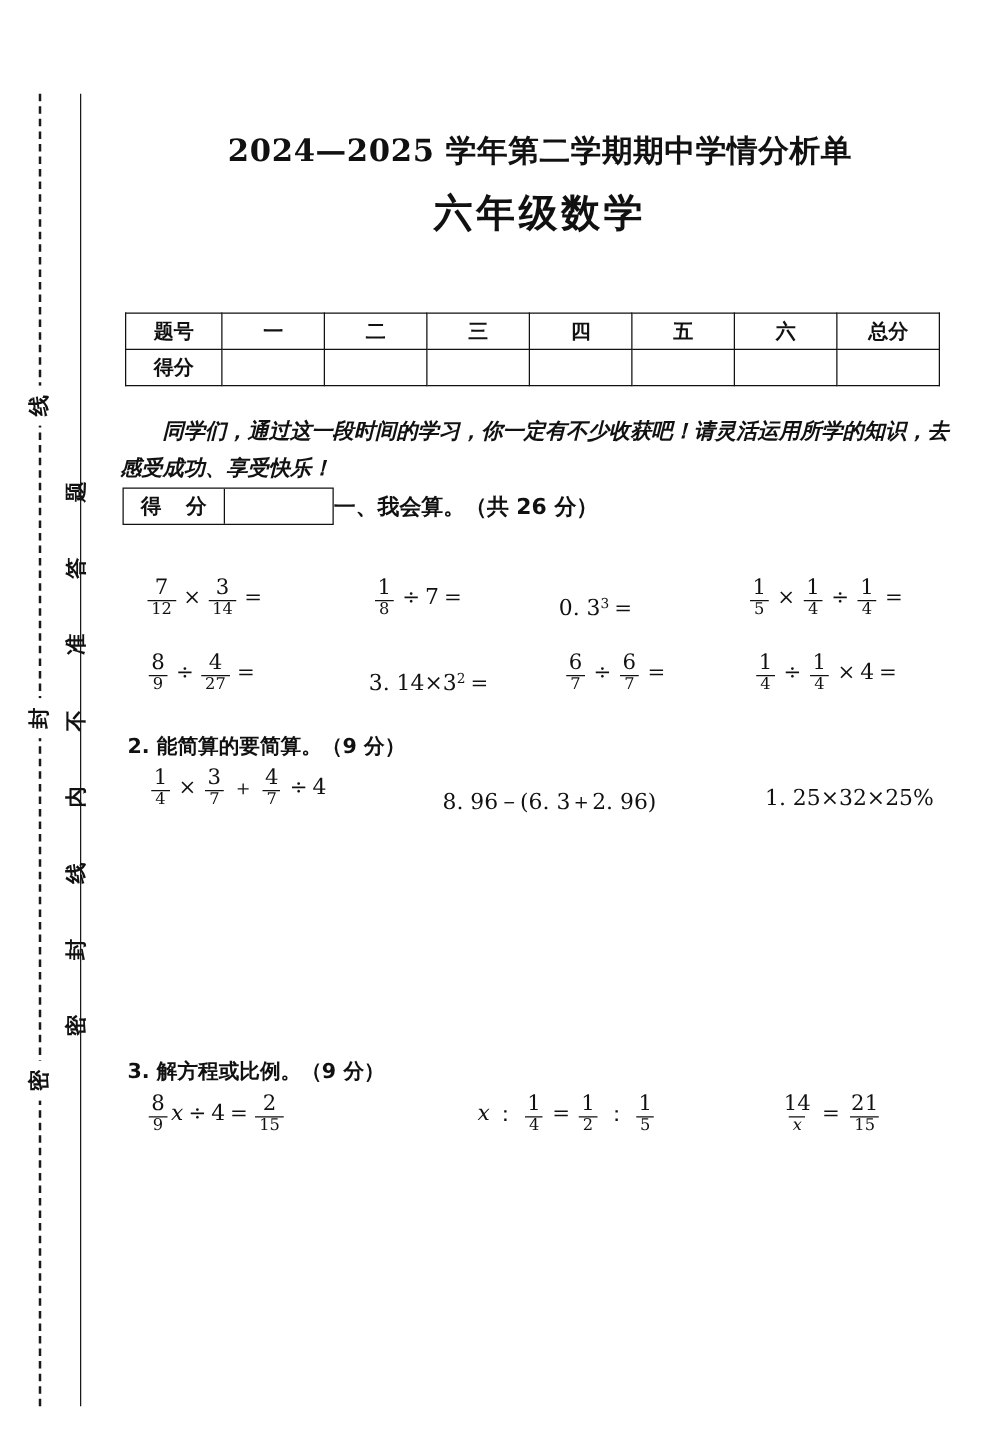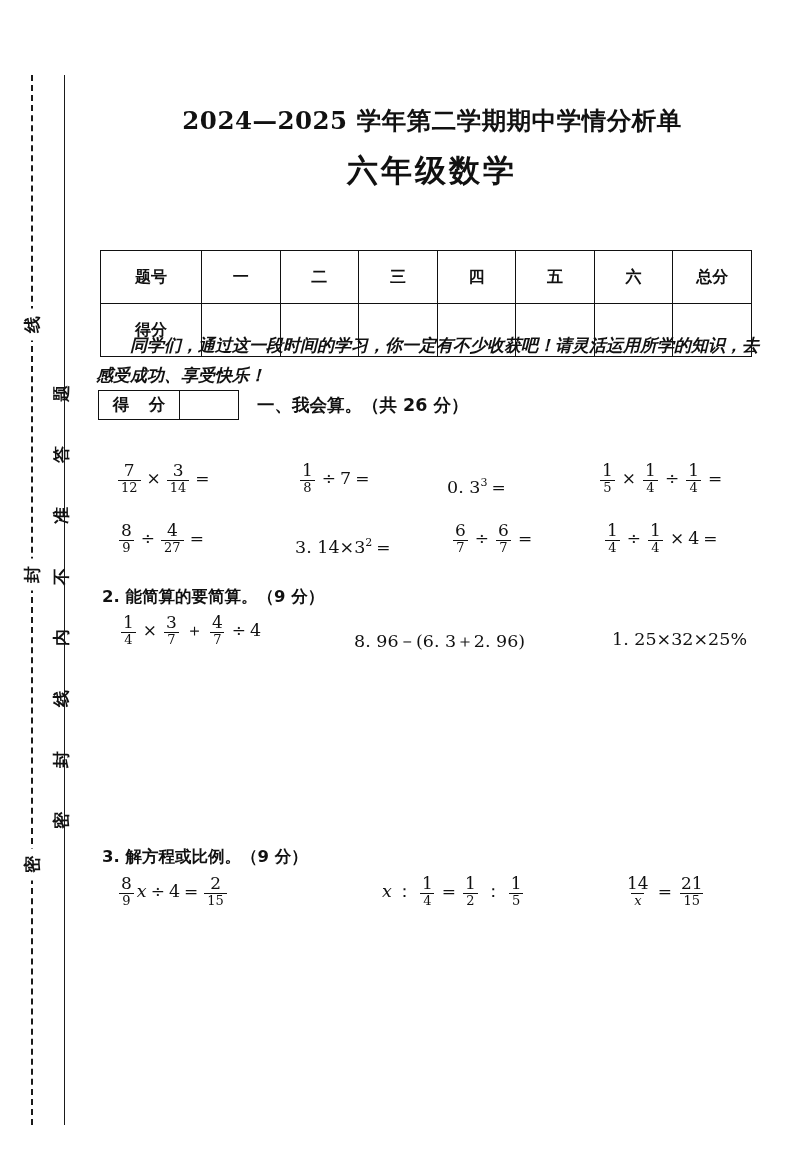--- a/index.html
+++ b/index.html
@@ -128,21 +128,21 @@
     border-collapse: collapse;
     table-layout: fixed;
   }
   #score-table td {
     border: 1.3px solid #111111;
     height: 28px;
     text-align: center;
     font-size: 16px;
     font-weight: 600;
     font-family: "DejaVu Sans", "Liberation Sans", sans-serif;
-    padding: 12px;
+    padding: 0;
   }
   #score-table td.label-col { width: 76px; }
 
   
   .intro-para {
     position: absolute;
     left: 4px;
     top: 330px;
     width: 668px;
     font-size: 17px;
@@ -157,38 +157,39 @@
   .section-row {
     position: absolute;
     display: flex;
     align-items: center;
   }
   .score-box {
     display: flex;
     border: 1.4px solid #111111;
     height: 30px;
     box-sizing: border-box;
+    gap: 28px;
   }
   .score-box .sb-label {
     width: 80px;
     display: flex;
     align-items: center;
     justify-content: center;
     font-size: 16.5px;
     font-weight: 700;
     letter-spacing: 7px;
     text-indent: 7px;
     font-family: "DejaVu Sans", "Liberation Sans", sans-serif;
     border-right: 1.4px solid #111111;
   }
   .score-box .sb-blank {
     width: 58px;
   }
   .section-title {
-    margin-left: 18px;
+    margin-left: 0;
     font-size: 17.5px;
     font-weight: 700;
     font-family: "DejaVu Sans", "Liberation Sans", sans-serif;
     white-space: nowrap;
   }
 
   
   .prob-heading {
     position: absolute;
     font-size: 16.5px;

